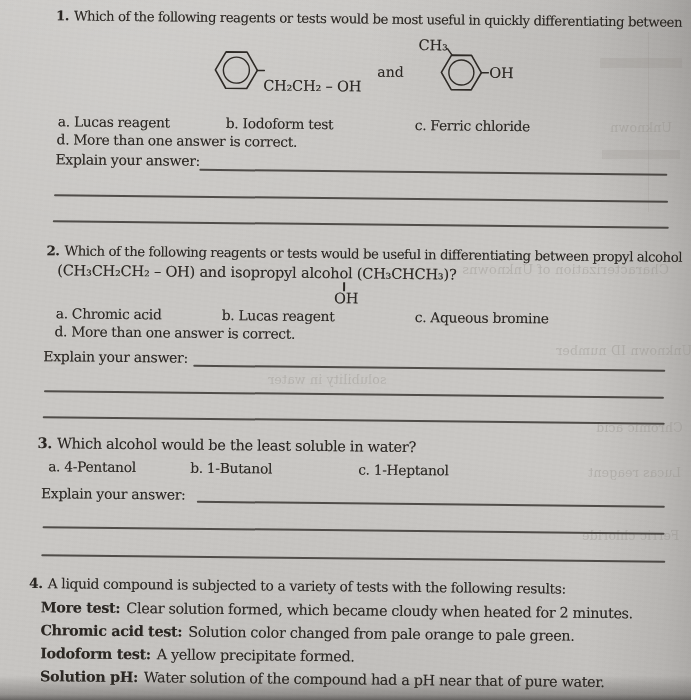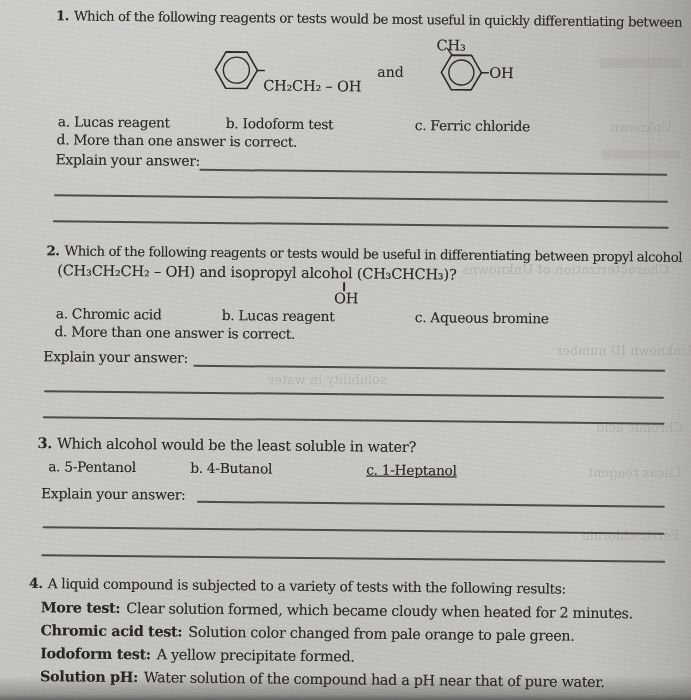--- a/index.html
+++ b/index.html
@@ -68,21 +68,21 @@
           <circle cx="36" cy="36" r="13" stroke-width="1.4"></circle>
           <line x1="57" y1="36" x2="64" y2="36" stroke-width="1.5"></line>
           <polygon points="281,36 271,18.7 251,18.7 241,36 251,53.3 271,53.3" stroke-width="1.6"></polygon>
           <circle cx="261" cy="36" r="12.5" stroke-width="1.4"></circle>
           <line x1="281" y1="36" x2="288" y2="36" stroke-width="1.5"></line>
           <line x1="247" y1="12.5" x2="251.5" y2="18.7" stroke-width="1.5"></line>
         </g>
       </svg>
       <span class="lbl chem" style="left:63px;top:44px;">CH₂CH₂ – OH</span>
       <span class="lbl" style="left:177px;top:29px;font-size:14px;">and</span>
-      <span class="lbl chem" style="left:236px;top:2px;">CH₃</span>
+      <span class="lbl chem" style="left:218px;top:2px;">CH₃</span>
       <span class="lbl chem" style="left:289px;top:29px;">OH</span>
     </div>
 
     <div class="optrow" style="left:59px;top:113px;width:560px;">
       <span style="left:0;">a. Lucas reagent</span>
       <span style="left:168px;">b. Iodoform test</span>
       <span style="left:357px;">c. Ferric chloride</span>
     </div>
     <div class="t dtext" style="left:58px;top:131px;">d. More than one answer is correct.</div>
 
@@ -107,23 +107,23 @@
 
     <div class="t explain" style="left:47px;top:348px;">Explain your answer:</div>
     <div class="rule" style="left:197px;top:363px;width:472px;"></div>
     <div class="rule" style="left:48px;top:390px;width:620px;"></div>
     <div class="rule" style="left:47px;top:416px;width:622px;"></div>
 
     <div class="t" style="left:42px;top:434px;font-size:14.5px;letter-spacing:-0.3px;">
       <b class="qnum">3.</b><span>Which alcohol would be the least soluble in water?</span>
     </div>
     <div class="optrow" style="left:53px;top:458px;width:560px;">
-      <span style="left:0;">a. 5-Pentanol</span>
-      <span style="left:142px;">b. 4-Butanol</span>
-      <span style="left:318px;text-decoration:underline;">c. 1-Heptanol</span>
+      <span style="left:0;">a. 4-Pentanol</span>
+      <span style="left:142px;">b. 1-Butanol</span>
+      <span style="left:310px;">c. 1-Heptanol</span>
     </div>
 
     <div class="t explain" style="left:46px;top:485px;">Explain your answer:</div>
     <div class="rule" style="left:202px;top:499px;width:468px;"></div>
     <div class="rule" style="left:48px;top:526px;width:622px;"></div>
     <div class="rule" style="left:47px;top:554px;width:624px;"></div>
 
     <div class="t q4intro" style="left:35px;top:575px;">
       <b class="qnum">4.</b><span>A liquid compound is subjected to a variety of tests with the following results:</span>
     </div>

